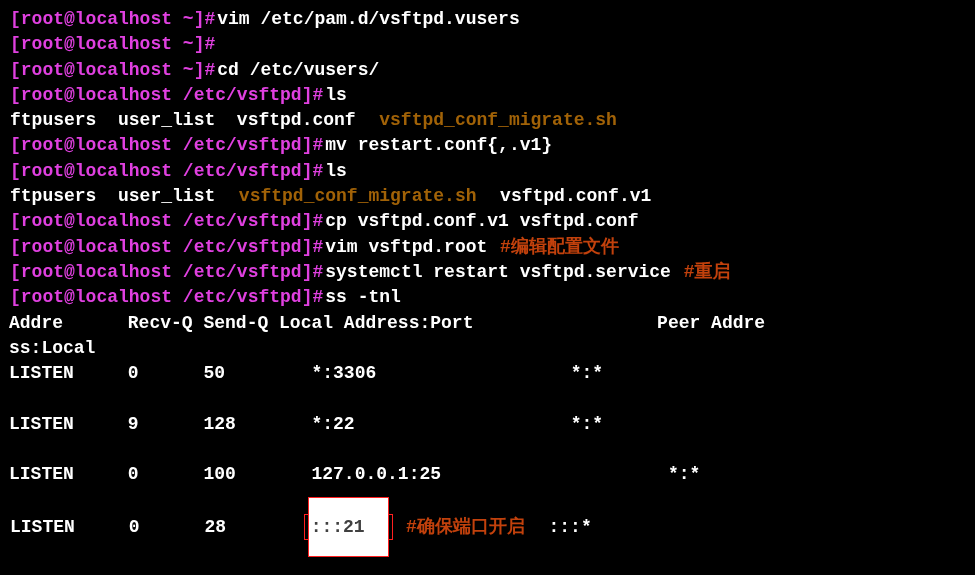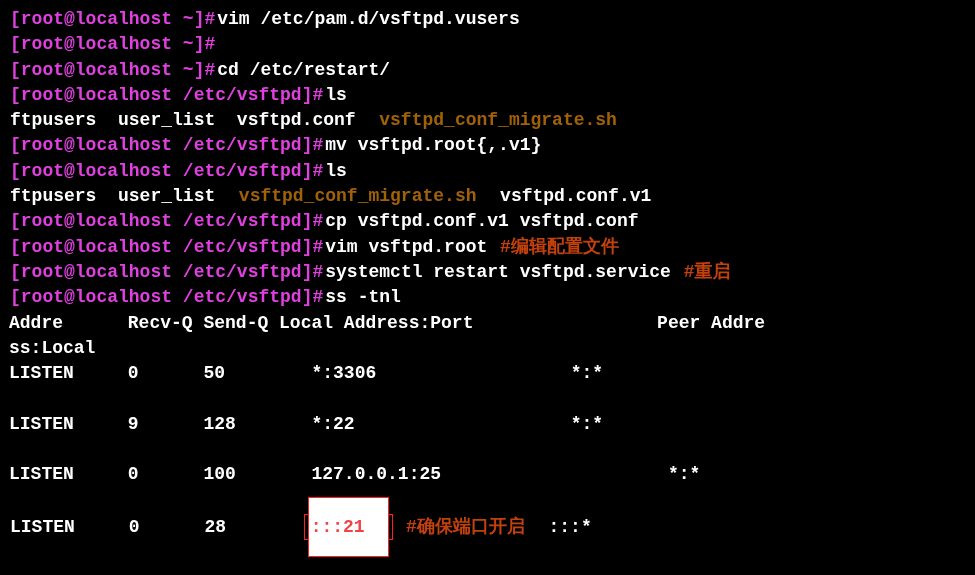--- a/index.html
+++ b/index.html
@@ -29,39 +29,39 @@
       color: #ffffff;
     }
     .green {
       color: #a16207;
     }
     .red {
       color: #c2410c;
     }
     .highlight {
       background-color: #ffffff;
-      color: #ef4444;
+      color: #404040;
       padding: 19px 2px;
       border: 1px solid #ff2020;
     }
     .red-box {
       border: 1px solid #ff2020;
       display: inline-block;
       padding: 0px 2px;
     }
   </style>
 </head>
 <body>
 
 <div class="line"><span class="magenta">[root@localhost ~]#</span><span class="white">vim /etc/pam.d/vsftpd.vusers</span></div>
 <div class="line"><span class="magenta">[root@localhost ~]#</span></div>
-<div class="line"><span class="magenta">[root@localhost ~]#</span><span class="white">cd /etc/restart/</span></div>
+<div class="line"><span class="magenta">[root@localhost ~]#</span><span class="white">cd /etc/vusers/</span></div>
 <div class="line"><span class="magenta">[root@localhost /etc/vsftpd]#</span><span class="white">ls</span></div>
 <div class="line"><span class="white">ftpusers  user_list  vsftpd.conf  </span><span class="green">vsftpd_conf_migrate.sh</span></div>
-<div class="line"><span class="magenta">[root@localhost /etc/vsftpd]#</span><span class="white">mv vsftpd.root{,.v1}</span></div>
+<div class="line"><span class="magenta">[root@localhost /etc/vsftpd]#</span><span class="white">mv restart.conf{,.v1}</span></div>
 <div class="line"><span class="magenta">[root@localhost /etc/vsftpd]#</span><span class="white">ls</span></div>
 <div class="line"><span class="white">ftpusers  user_list  </span><span class="green">vsftpd_conf_migrate.sh</span><span class="white">  vsftpd.conf.v1</span></div>
 <div class="line"><span class="magenta">[root@localhost /etc/vsftpd]#</span><span class="white">cp vsftpd.conf.v1 vsftpd.conf</span></div>
 <div class="line"><span class="magenta">[root@localhost /etc/vsftpd]#</span><span class="white">vim vsftpd.root </span><span class="red">#编辑配置文件</span></div>
 <div class="line"><span class="magenta">[root@localhost /etc/vsftpd]#</span><span class="white">systemctl restart vsftpd.service </span><span class="red">#重启</span></div>
 <div class="line"><span class="magenta">[root@localhost /etc/vsftpd]#</span><span class="white">ss -tnl</span></div>
 <div class="line white">Addre      Recv-Q Send-Q Local Address:Port                 Peer Addre</div>
 <div class="line white">ss:Local</div>
 <div class="line white">LISTEN     0      50        *:3306                  *:*                  </div>
 <div class="line white">&nbsp;</div>

